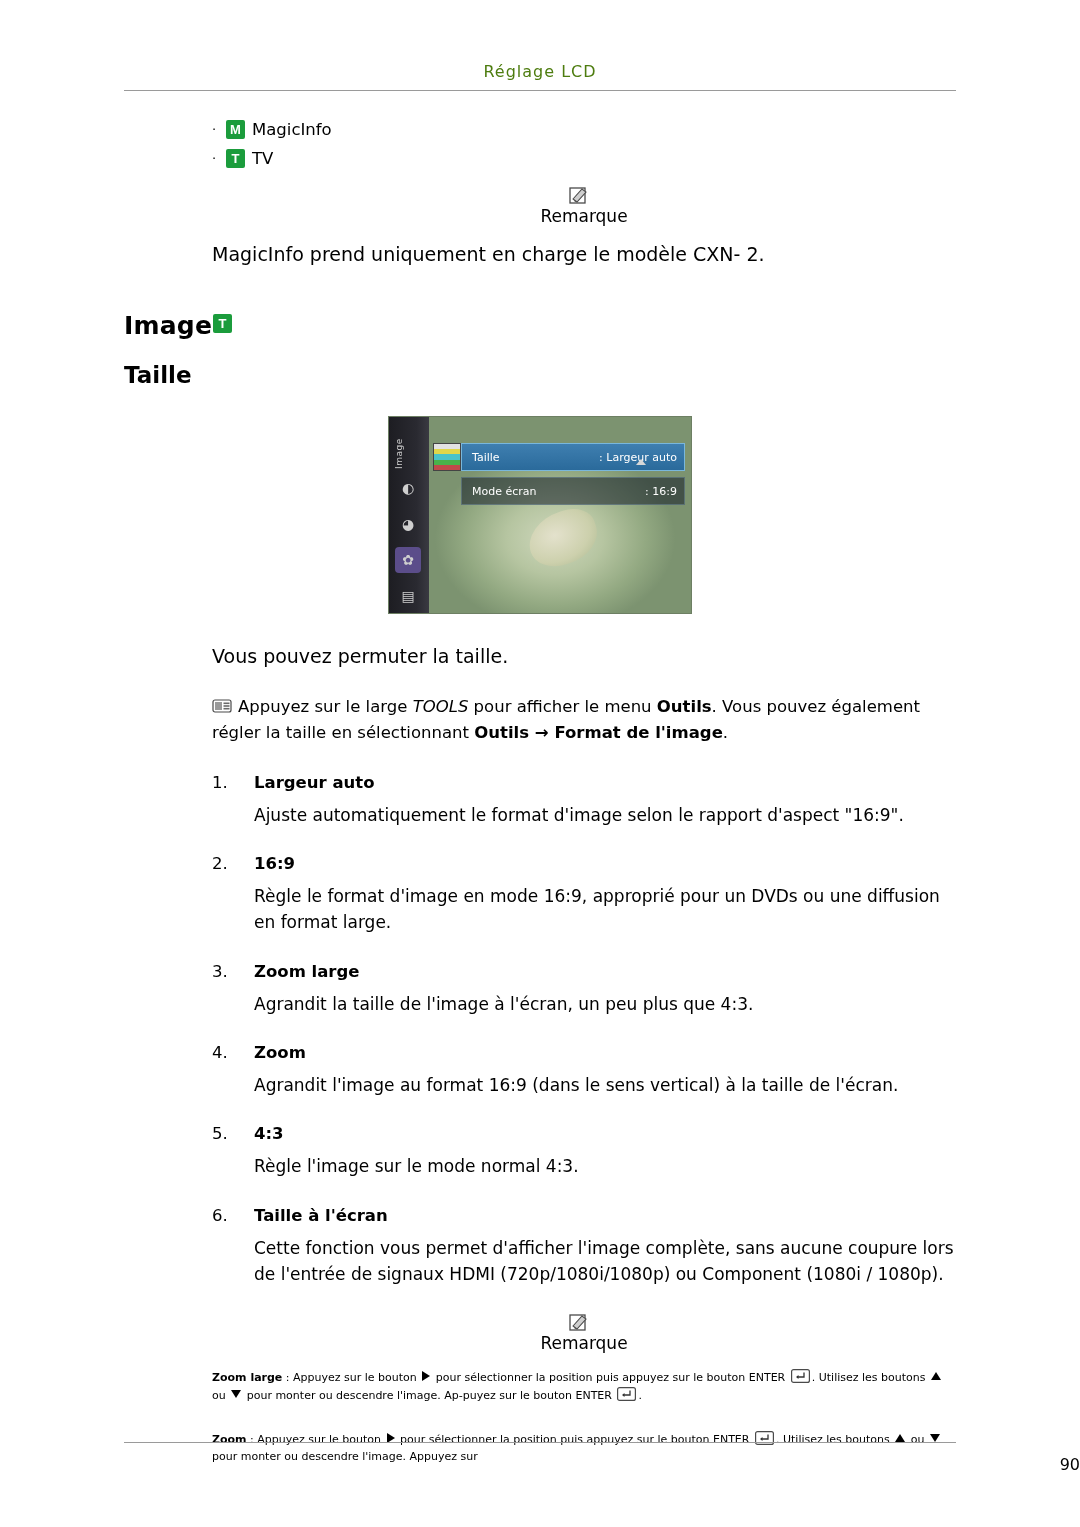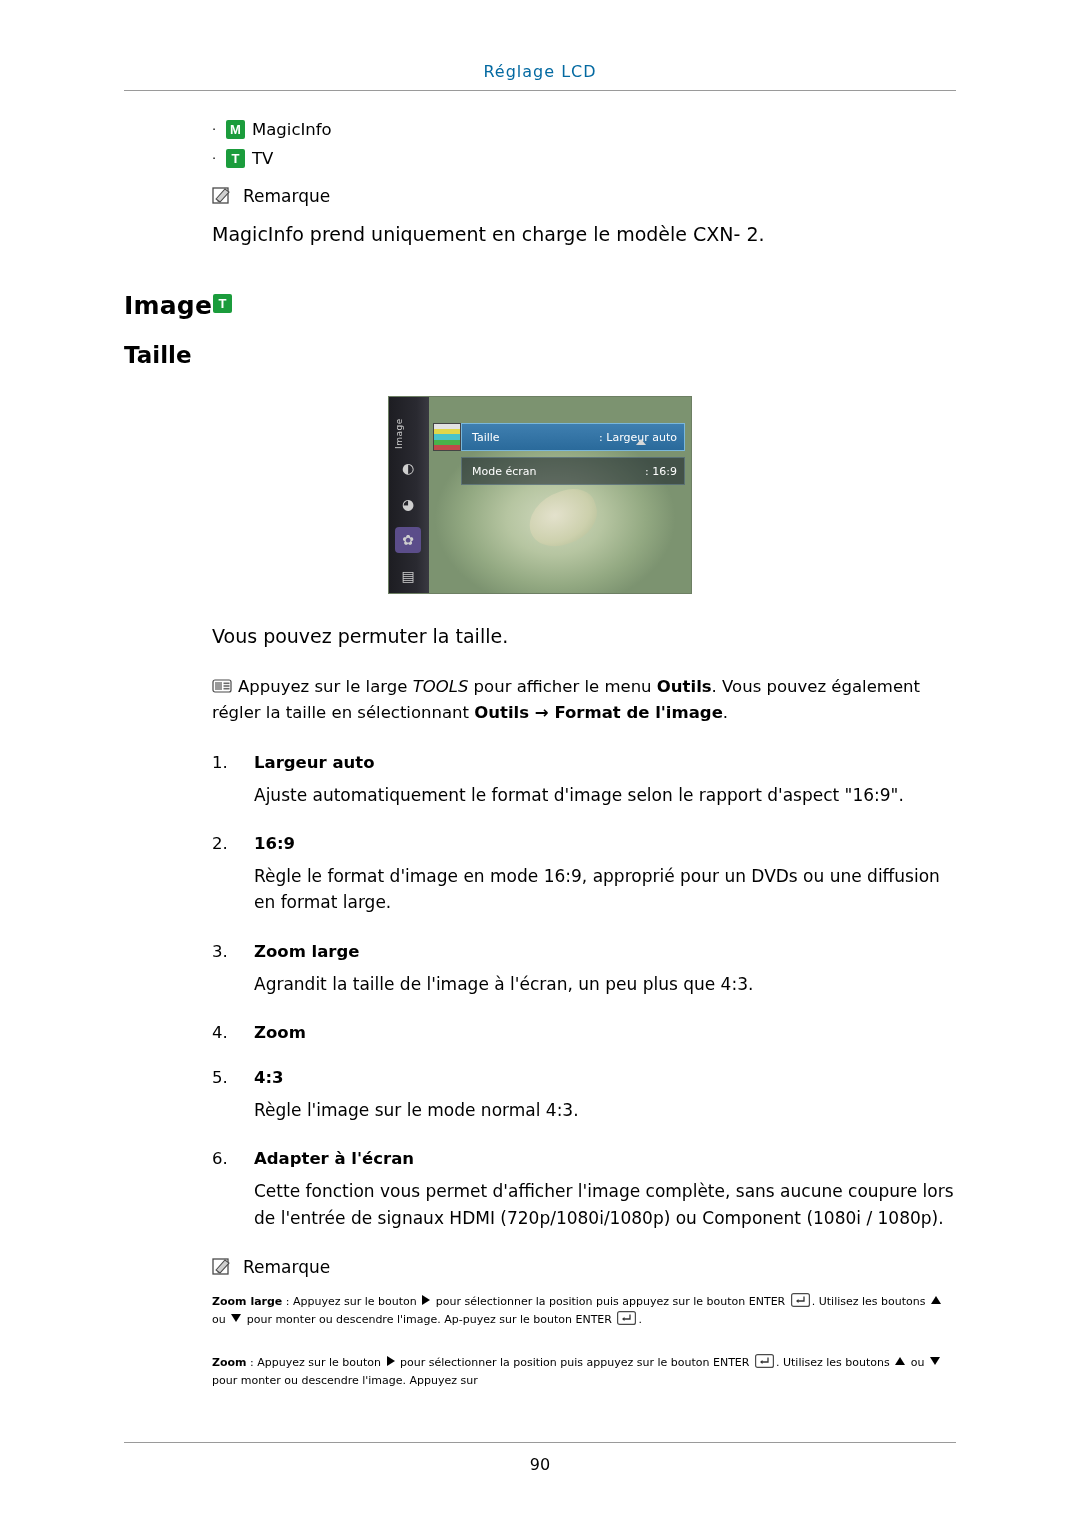--- a/index.html
+++ b/index.html
@@ -22,42 +22,42 @@
     box-sizing: border-box;
   }
   .header {
     position: absolute;
     top: 62px;
     left: 0;
     width: 1080px;
     text-align: center;
     font-size: 16px;
     letter-spacing: 1px;
-    color: #0369a1;
+    color: #4d7c0f;
   }
   .header-rule {
     position: absolute;
     top: 90px;
     left: 124px;
     width: 832px;
     border-top: 1px solid #9a9a9a;
   }
   .footer-rule {
     position: absolute;
     top: 1442px;
     left: 124px;
     width: 832px;
     border-top: 1px solid #9a9a9a;
   }
   .page-number {
     position: absolute;
     top: 1455px;
     left: 0;
     width: 1080px;
-    text-align: center;
+    text-align: right;
     font-size: 16px;
   }
   .content {
     position: absolute;
     top: 120px;
     left: 124px;
     width: 832px;
   }
   .bullet-row {
     display: flex;
@@ -103,20 +103,21 @@
     margin-left: 1px;
     font-family: "Liberation Sans", sans-serif;
   }
   .note-row {
     display: flex;
     align-items: center;
     margin-left: 88px;
     margin-top: 18px;
     margin-bottom: 14px;
     font-size: 17px;
+    flex-direction: column;
   }
   .note-icon {
     display: inline-block;
     width: 22px;
     height: 20px;
     margin-right: 9px;
     position: relative;
   }
   .note-icon svg { display: block; }
   .para {
@@ -422,30 +423,31 @@
       <div class="numitem-title">
         <span class="numitem-num">3.</span>
         <span>Zoom large</span>
       </div>
       <div class="numitem-body">Agrandit la taille de l'image à l'écran, un peu plus que 4:3.</div>
 
       <div class="numitem-title">
         <span class="numitem-num">4.</span>
         <span>Zoom</span>
       </div>
+      <div class="numitem-body">Agrandit l'image au format 16:9 (dans le sens vertical) à la taille de l'écran.</div>
 
       <div class="numitem-title">
         <span class="numitem-num">5.</span>
         <span>4:3</span>
       </div>
       <div class="numitem-body">Règle l'image sur le mode normal 4:3.</div>
 
       <div class="numitem-title">
         <span class="numitem-num">6.</span>
-        <span>Adapter à l'écran</span>
+        <span>Taille à l'écran</span>
       </div>
       <div class="numitem-body">Cette fonction vous permet d'afficher l'image complète, sans aucune coupure lors de l'entrée de signaux HDMI (720p/1080i/1080p) ou Component (1080i / 1080p).</div>
 
     </div>
 
     <div class="note-row" style="margin-top:26px;">
       <span class="note-icon">
         <svg width="22" height="20" viewBox="0 0 22 20">
           <rect x="1" y="2" width="15" height="15" fill="#ffffff" stroke="#4a4a4a" stroke-width="1.3"></rect>
           <path d="M4 13 L13 3 L17 6 L8 16 Z" fill="#cfcfcf" stroke="#4a4a4a" stroke-width="1.1"></path>

